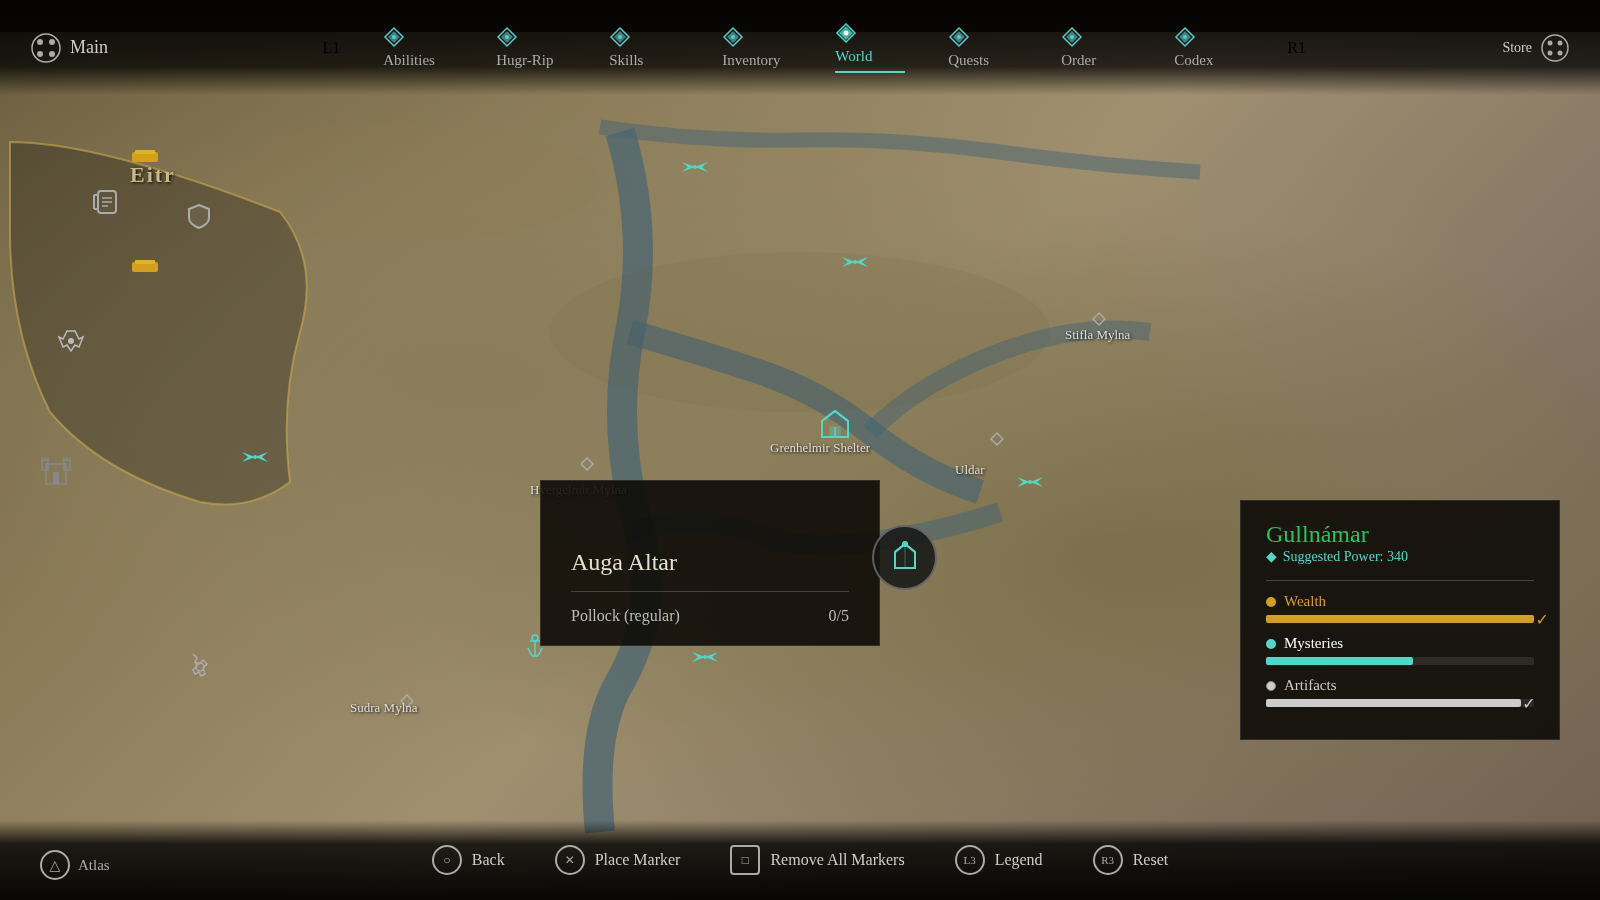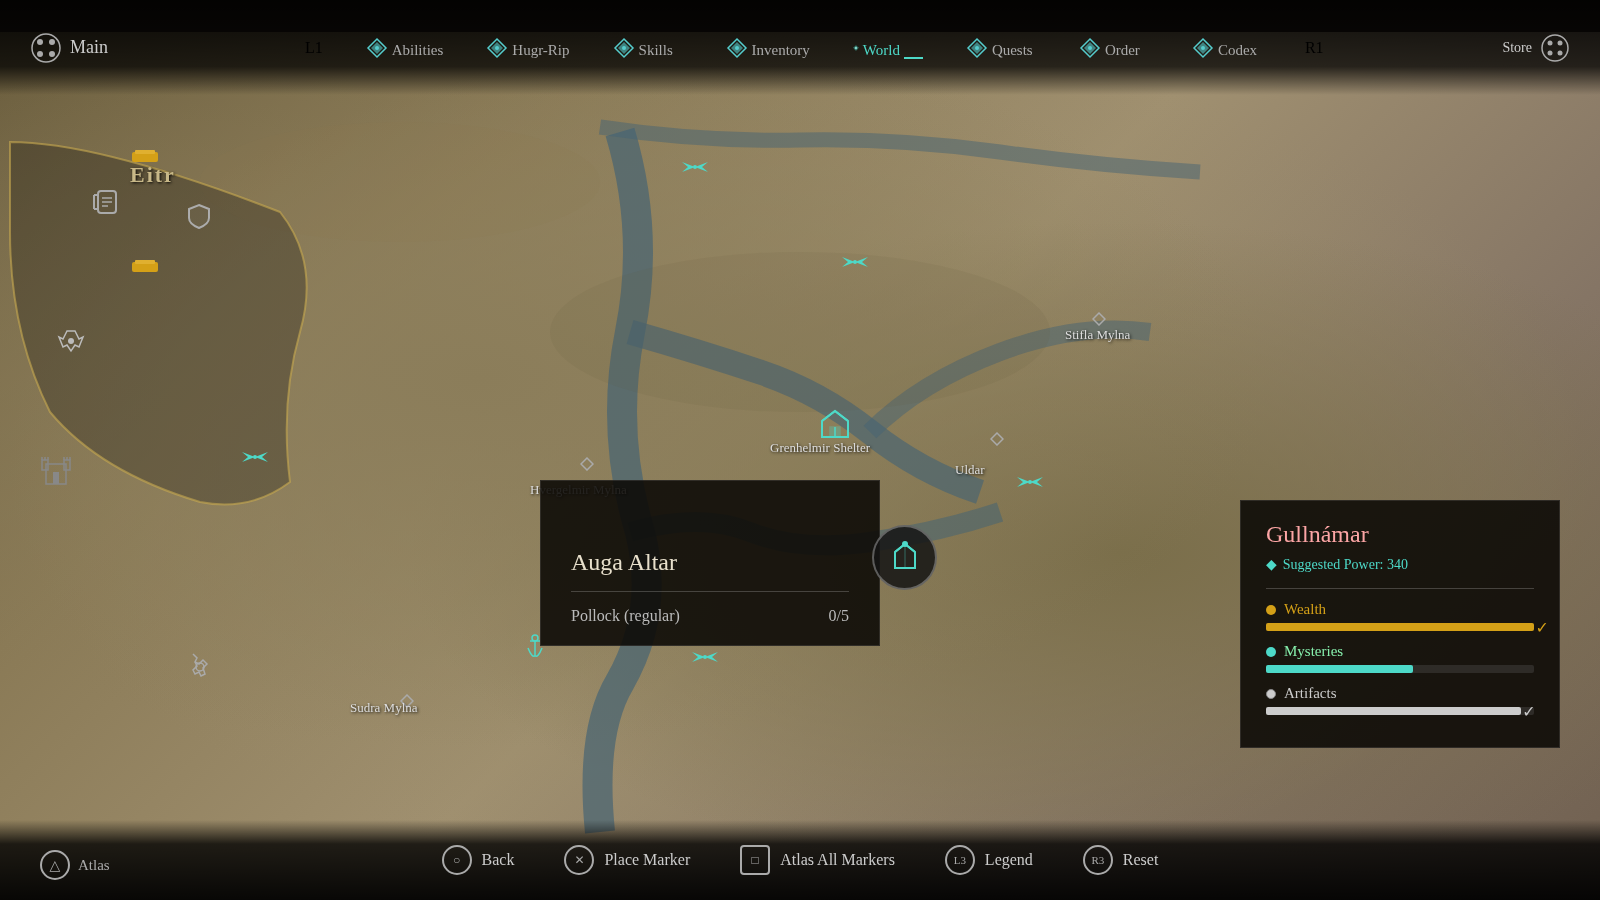--- a/index.html
+++ b/index.html
@@ -32,22 +32,22 @@
       font-size: 18px;
     }
     .nav-center {
       display: flex;
       align-items: center;
       gap: 43px;
       margin-left: 18px;
     }
     .nav-item {
       display: flex;
-      flex-direction: row;
-      align-items: flex-end;
+      flex-direction: column;
+      align-items: flex-start;
       gap: 4px;
       color: #aaa;
       font-size: 15px;
       cursor: pointer;
       min-width: 70px;
     }
     .nav-item.active {
       color: #4dd9c8;
     }
     .nav-right {
@@ -217,24 +217,24 @@
       position: absolute;
       right: 40px;
       top: 500px;
       background: rgba(10, 8, 5, 0.88);
       border: 1px solid rgba(255,255,255,0.1);
       padding: 20px 25px;
       z-index: 50;
       min-width: 320px;
     }
     #region-panel h2 {
-      color: #fca5a5;
+      color: #22c55e;
       font-size: 24px;
       font-weight: normal;
-      margin-bottom: 8px;
+      margin-bottom: 0;
     }
     .suggested-power {
       color: #4dd9c8;
       font-size: 14px;
       margin-bottom: 15px;
       display: flex;
       align-items: center;
       gap: 6px;
     }
     .suggested-power::before {
@@ -250,21 +250,21 @@
       margin-bottom: 12px;
     }
     .stat-label {
       display: flex;
       align-items: center;
       gap: 8px;
       margin-bottom: 5px;
       font-size: 15px;
     }
     .stat-label.wealth { color: #d4a017; }
-    .stat-label.mysteries { color: #86efac; }
+    .stat-label.mysteries { color: #ffffff; }
     .stat-label.artifacts { color: #ccc; }
     .stat-dot {
       width: 10px;
       height: 10px;
       border-radius: 50%;
     }
     .stat-dot.gold { background: #d4a017; }
     .stat-dot.teal { background: #4dd9c8; }
     .stat-dot.white { background: #ccc; border: 1px solid #888; }
     .progress-bar-bg {
@@ -657,21 +657,21 @@
     <div class="btn-circle">
       <span>✕</span>
     </div>
     <span>Place Marker</span>
   </div>
 
   <div class="bottom-action">
     <div class="btn-square">
       <span>□</span>
     </div>
-    <span>Atlas All Markers</span>
+    <span>Remove All Markers</span>
   </div>
 
   <div class="bottom-action">
     <div class="btn-circle">
       <span style="font-size:11px;">L3</span>
     </div>
     <span>Legend</span>
   </div>
 
   <div class="bottom-action">

